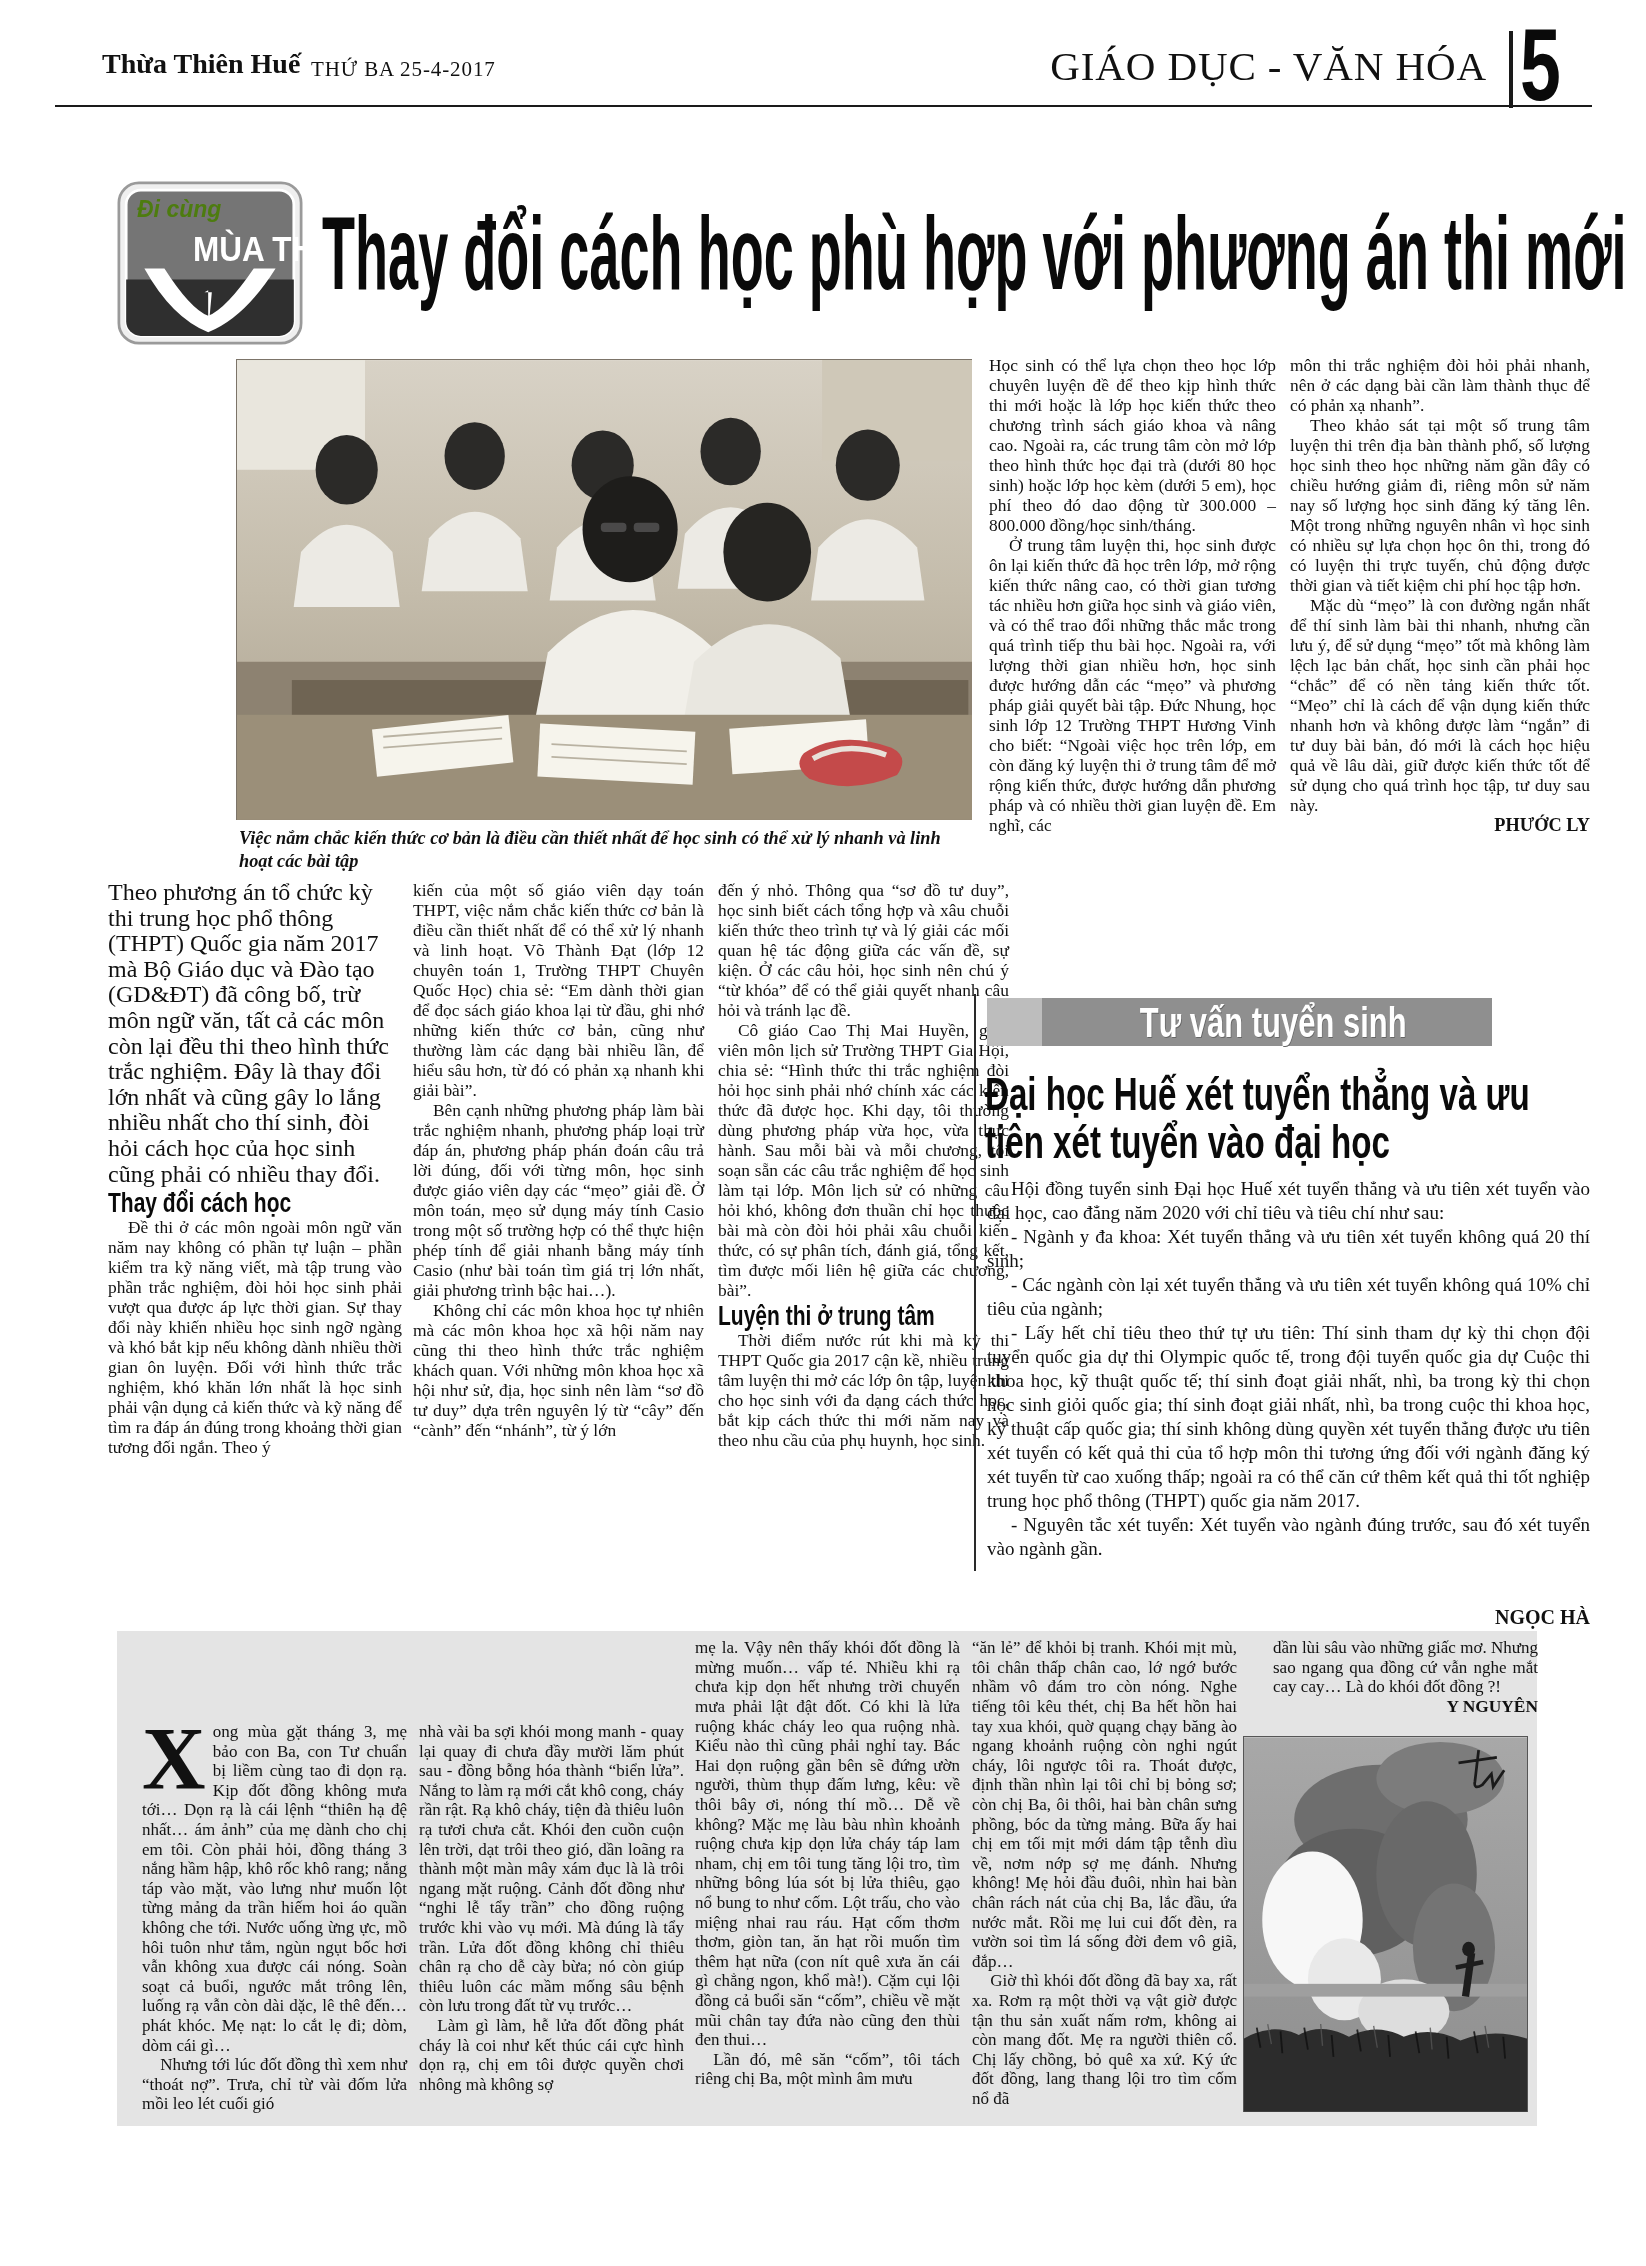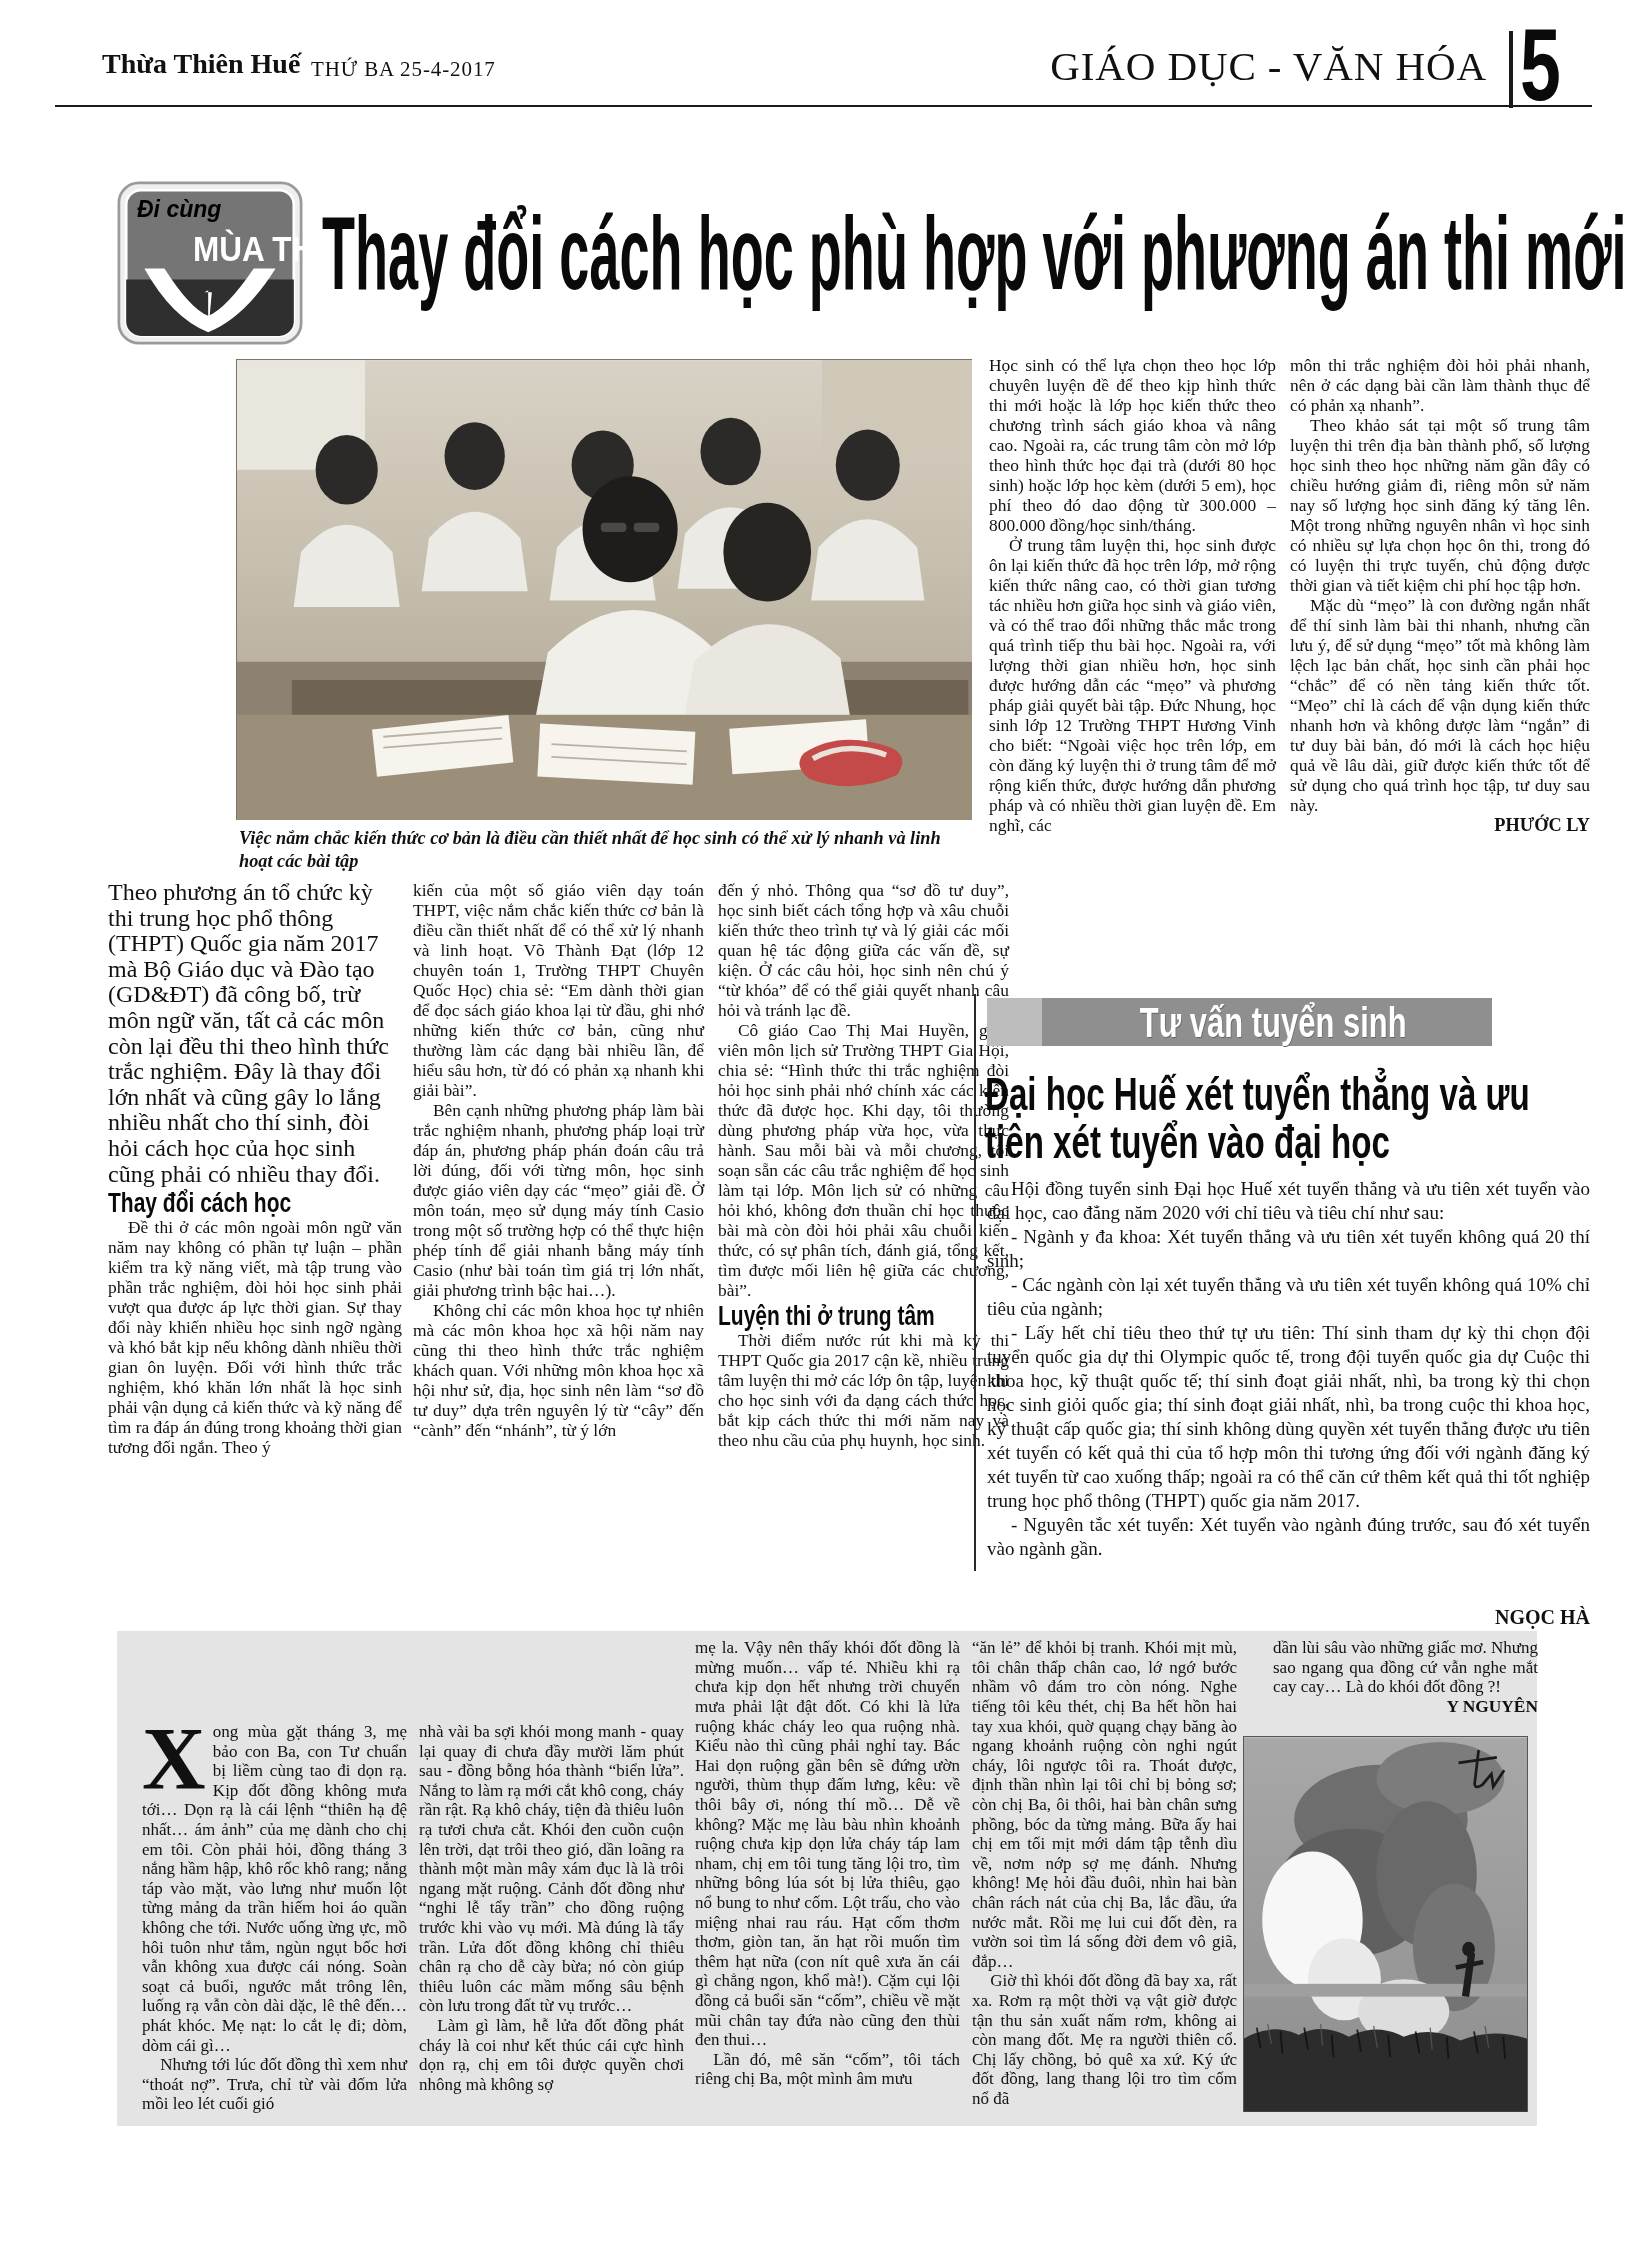--- a/index.html
+++ b/index.html
@@ -37,21 +37,21 @@
 <div class="abs rule" style="left:55px;top:105px;width:1537px;height:1.8px;"></div>
 
 <div class="abs" style="left:117px;top:181px;width:186px;height:164px;">
   <svg width="186" height="164" viewBox="0 0 204 180">
     <rect x="2" y="2" width="200" height="176" rx="22" fill="#efefef" stroke="#9a9a9a" stroke-width="3"></rect>
     <rect x="10" y="10" width="184" height="160" rx="16" fill="#757575" stroke="#fff" stroke-width="3"></rect>
     <path d="M10 108 h184 v46 a16 16 0 0 1 -16 16 h-152 a16 16 0 0 1 -16 -16 z" fill="#2f2f2f"></path>
     <path d="M30 96 Q60 150 100 166 Q140 150 174 96 L150 96 Q120 140 100 148 Q80 140 52 96 Z" fill="#fff"></path>
     <path d="M100 166 L100 120 L96 122 L104 122 Z" fill="#fff"></path>
   </svg>
-  <div class="abs" style="left:20px;top:14.6px;color:#000000;font-family:'Liberation Sans',sans-serif;font-weight:bold;font-style:italic;font-size:23px;">Đi cùng</div>
+  <div class="abs" style="left:20px;top:14.6px;color:#4d7c0f;font-family:'Liberation Sans',sans-serif;font-weight:bold;font-style:italic;font-size:23px;">Đi cùng</div>
   <div class="abs" style="left:44px;top:48px;color:#fff;margin-left:32px;">
     <span class="cx" style="font-size:35px;transform:scaleX(0.9);color:#fff;">MÙA THI</span>
   </div>
 </div>
 
 <div class="abs" style="left:322px;top:194px;">
   <span class="cx" style="font-size:104px;transform:scaleX(0.52);">Thay đổi cách học phù hợp với phương án thi mới</span>
 </div>
 
 <div class="abs" style="left:236px;top:359px;width:736px;height:461px;border:0.9px solid #7c7469;box-sizing:border-box;">

